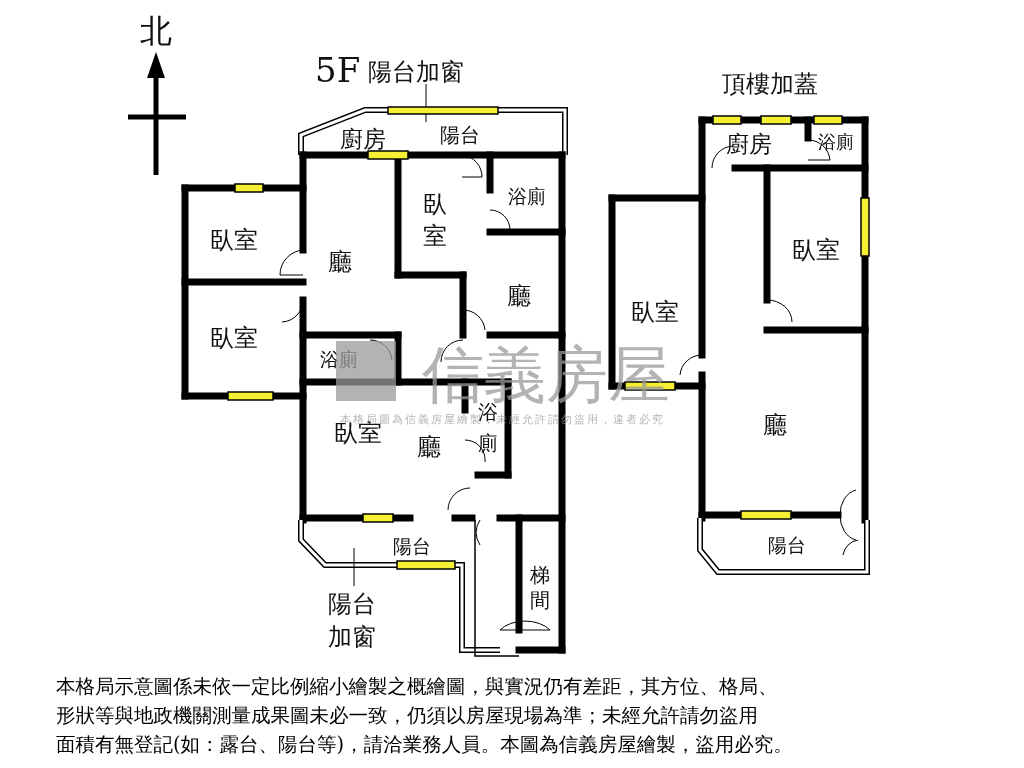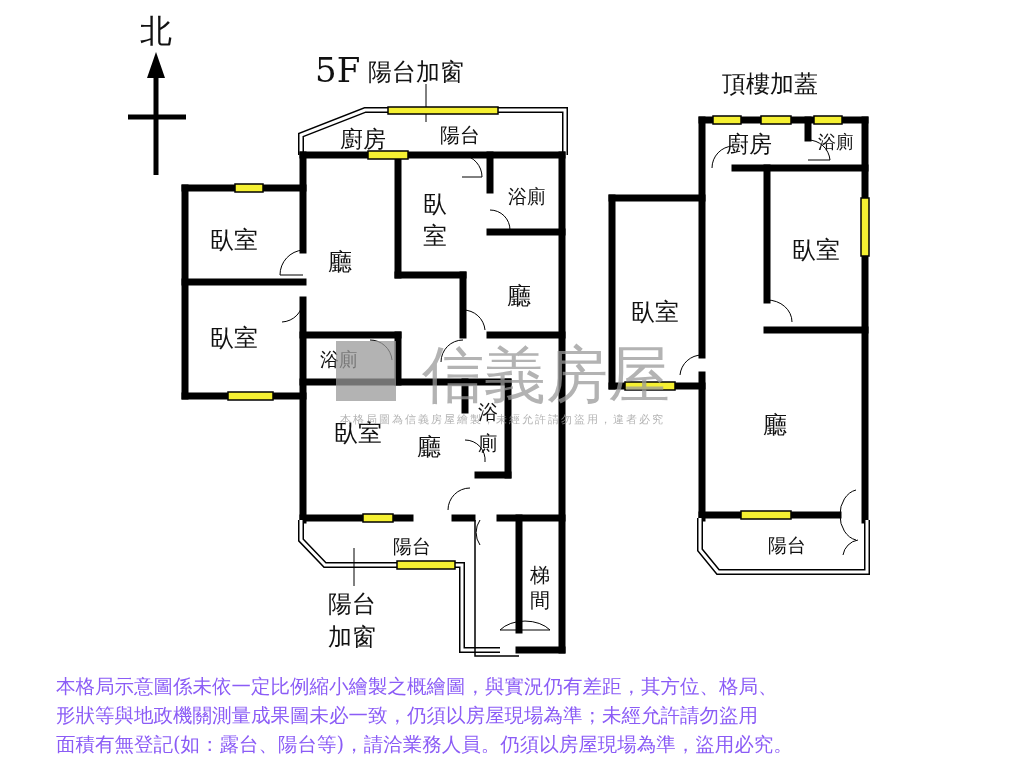--- a/index.html
+++ b/index.html
@@ -1,20 +1,20 @@
 <!DOCTYPE html>
 <html><head>
 <meta charset="utf-8">
 <style>
   html,body{margin:0;padding:0;background:#fff;}
   body{width:1024px;height:768px;position:relative;overflow:hidden;font-family:"DejaVu Serif","Liberation Serif",serif;}
   svg{position:absolute;left:0;top:0;}
   .lbl{font-family:"DejaVu Serif","Liberation Serif",serif;fill:#111;}
   .wm{font-family:"DejaVu Sans","Liberation Sans",sans-serif;}
-  .note{position:absolute;left:56px;top:672px;width:940px;font-size:19.5px;line-height:29px;color:#8b5cf6;font-family:"DejaVu Serif","Liberation Serif",serif;}
+  .note{position:absolute;left:56px;top:672px;width:940px;font-size:19.5px;line-height:29px;color:#000000;font-family:"DejaVu Serif","Liberation Serif",serif;}
   .note div{white-space:nowrap;}
 </style>
 </head>
 <body>
 
 <svg width="1024" height="768" viewBox="0 0 1024 768">
 
   <g>
     <line x1="156" y1="70" x2="156" y2="175" stroke="#000" stroke-width="5"></line>
     <polygon points="156,52 147,78 165,78" fill="#000"></polygon>
@@ -157,14 +157,14 @@
   <g opacity="0.75">
     <rect x="336" y="341" width="60" height="60" fill="#9a9a9a"></rect>
     <text class="wm" x="422" y="396" font-size="62" fill="#9a9a9a">信義房屋</text>
     <text class="wm" x="340" y="423" font-size="11" fill="#9a9a9a" letter-spacing="2">本格局圖為信義房屋繪製，未經允許請勿盜用，違者必究</text>
   </g>
 </svg>
 
 <div class="note">
   <div>本格局示意圖係未依一定比例縮小繪製之概繪圖，與實況仍有差距，其方位、格局、</div>
   <div>形狀等與地政機關測量成果圖未必一致，仍須以房屋現場為準；未經允許請勿盜用</div>
-  <div>面積有無登記(如：露台、陽台等)，請洽業務人員。仍須以房屋現場為準，盜用必究。</div>
+  <div>面積有無登記(如：露台、陽台等)，請洽業務人員。本圖為信義房屋繪製，盜用必究。</div>
 </div>
 
 </body></html>

